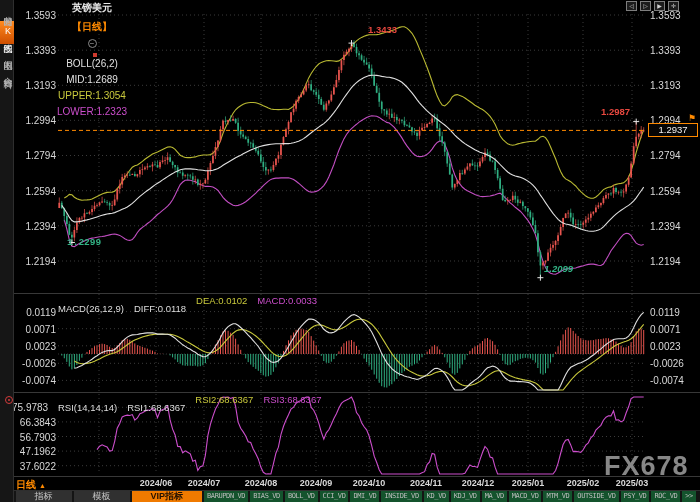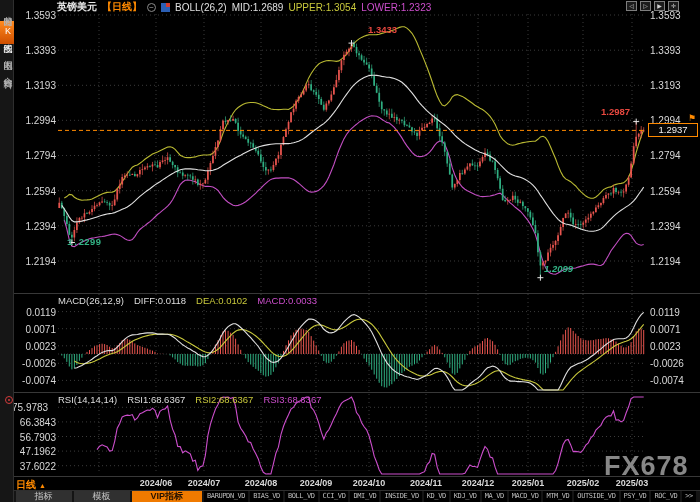--- a/index.html
+++ b/index.html
@@ -13,42 +13,42 @@
   .side-tab { writing-mode:vertical-rl; text-orientation:upright;
     width:14px; padding:5px 0; margin-top:4px; font-size:9px; line-height:13px;
     color:#b5b5b5; letter-spacing:1px; text-align:center; cursor:pointer; }
   .side-tab.active { background:linear-gradient(180deg,#ff8a1e,#cf4f00); color:#fff; }
 
   
   #chart-svg { position:absolute; left:0; top:0; z-index:5; }
 
   
   #hdr { position:absolute; left:57px; top:1px; height:12px; z-index:30;
-    display:flex; align-items:center; gap:5px; font-size:10px; white-space:nowrap; }
+    display:flex; align-items:center; gap:5px; font-size:10px; white-space:nowrap;flex-direction:column; }
   .h-sym { color:#e8e8e8; font-weight:bold; }
   .h-per { color:#ff8a00; font-weight:bold;text-align:right; }
   .h-circle { width:9px; height:9px; border:1px solid #8a8a8a; border-radius:50%;
     color:#aaa; font-size:8px; line-height:7px; text-align:center; }
   .h-sq { width:9px; height:9px; background:#2b5fb4; position:relative; }
   .h-sq::after { content:""; position:absolute; right:0; top:0; width:4px; height:4px; background:#d03a2e; }
   .h-boll { color:#e0e0e0; } .h-mid { color:#e0e0e0; }
   .h-upper { color:#c9c93c; } .h-lower { color:#cc4ecc; }
 
   #hdr-btns { position:absolute; left:626px; top:1px; z-index:30; display:flex; gap:3px; }
   .hbtn { width:11px; height:10px; border:1px solid #7e7e7e; background:#1c1c1c;
     color:#cfcfcf; font-size:6px; line-height:8px; text-align:center; cursor:pointer; }
 
   
   .axlbl { position:absolute; font-size:10px; color:#d8d8d8; z-index:12; white-space:nowrap; }
   .datelbl { position:absolute; font-size:9px; font-weight:bold; color:#d8d8d8;
     z-index:12; width:46px; text-align:center; }
 
   
   .ind-hdr { position:absolute; z-index:12; display:flex; gap:10px; font-size:9.5px; white-space:nowrap; }
-  .c-white { color:#dedede; } .c-yellow { color:#c9c93c; } .c-magenta { color:#cc4ecc; }
+  .c-white { color:#dedede;margin-top:8px; } .c-yellow { color:#c9c93c; } .c-magenta { color:#cc4ecc; }
 
   
   .ann { position:absolute; font-size:9.5px; font-weight:bold; z-index:14; }
   .ann.red { color:#e8483f; } .ann.green { color:#33b586; }
 
   #price-box { position:absolute; left:648px; top:123px; width:50px; height:14px;
     border:1px solid #ff8a00; background:#050505; color:#f2f2f2; font-size:9.5px;
     text-align:center; line-height:12px; z-index:15; }
   #alert-flag { position:absolute; left:688px; top:113px; color:#ff8a00; font-size:9px; z-index:15; }
 
@@ -63,21 +63,21 @@
   #period-tag .tri { font-size:7px; }
 
   #toolbar { position:absolute; left:0; top:490px; width:700px; height:12px;
     background:#141414; border-top:1px solid #2e2e2e; z-index:35;
     display:flex; align-items:center; gap:2px; padding-left:1px; }
   #tb-grid-icon { color:#ff8a00; font-size:9px; line-height:10px; margin:0 2px; }
   .tb-tab { font-size:9px; color:#c8c8c8; background:#303030; padding:0 19px;
     height:11px; line-height:11px; cursor:pointer; white-space:nowrap; }
   .tb-tab.active { background:#f07a00; color:#241200; font-weight:bold; }
   .tb-ind { font-family:"DejaVu Sans Mono", monospace; font-size:7px; letter-spacing:-0.4px;
-    color:#bdbdbd; background:#000000; padding:0 3px; height:11px; line-height:11px;
+    color:#bdbdbd; background:#14532d; padding:0 3px; height:11px; line-height:11px;
     cursor:pointer; white-space:nowrap; }
 
   #watermark { position:absolute; left:604px; top:451px; z-index:50;
     font-size:27px; font-weight:bold; color:#9a9a9a; opacity:0.88; letter-spacing:1px; }
 </style>
 </head>
 <body>
 
 <div id="app">
 

